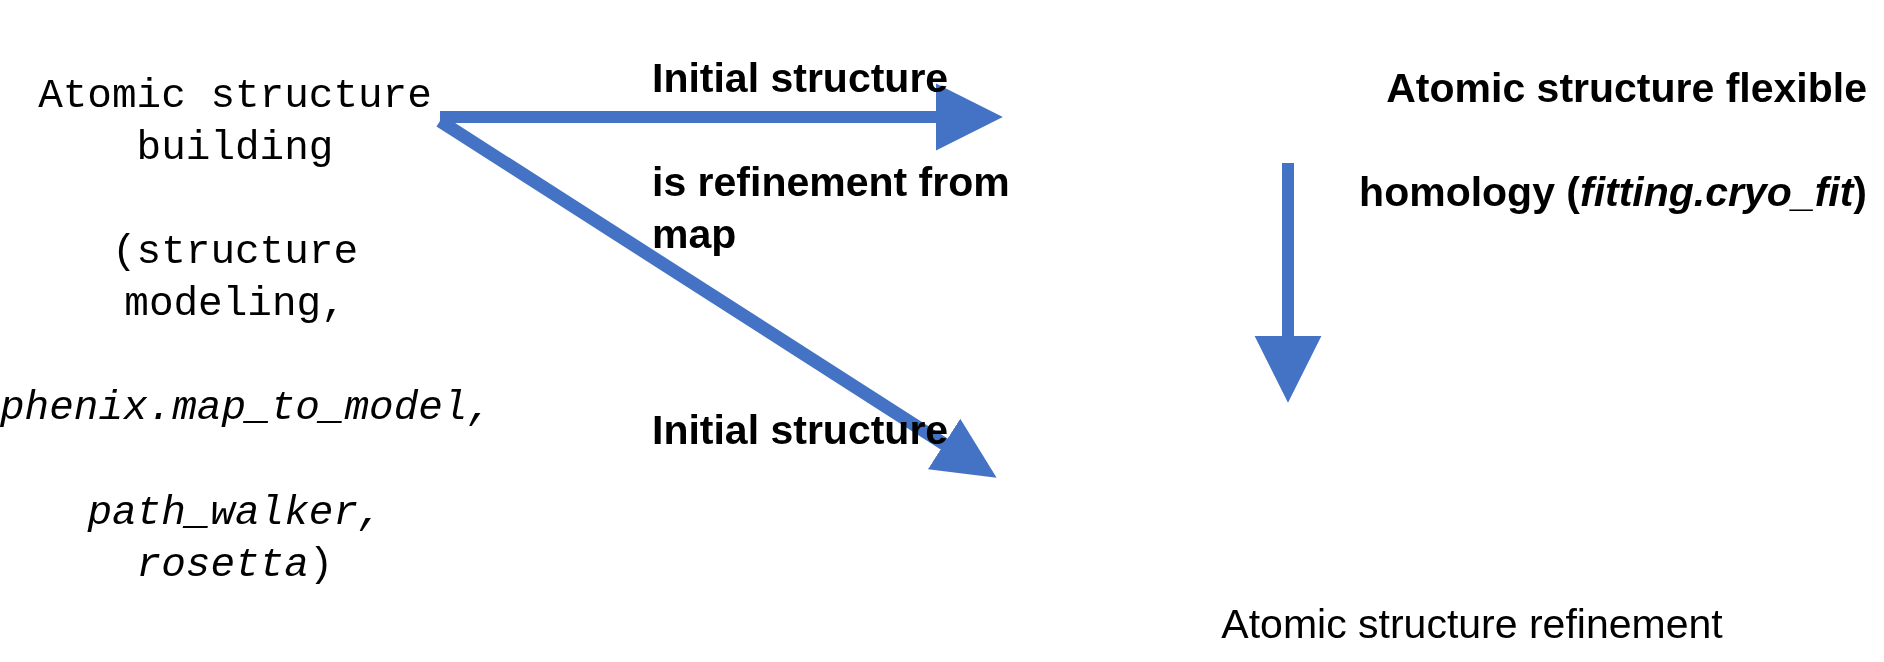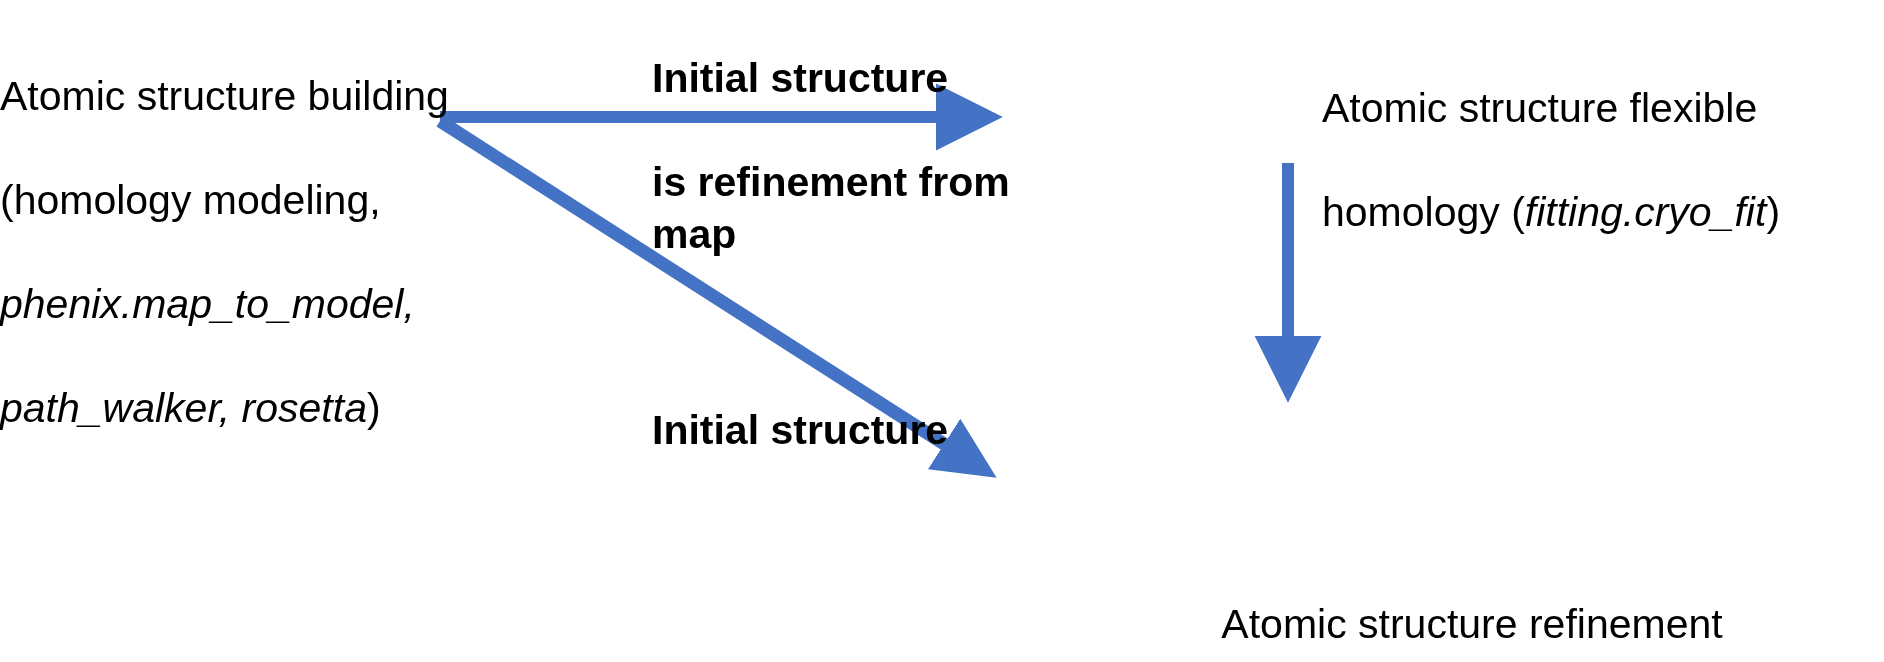--- a/index.html
+++ b/index.html
@@ -37,27 +37,29 @@
     line-height: 1.27;
     font-weight: 700;
     white-space: pre-line;
     text-align: left;
   }
   
   #node-build {
     left: 0px;
     top: 18px;
     width: 470px;
-    text-align: left;
+    text-align: center;
+    font-family: Liberation Mono, monospace;
   }
   #node-fitting {
     left: 1322px;
-    top: 30px;
+    top: 10px;
     width: 545px;
-    text-align: left;
+    text-align: right;
+    font-weight: bold;
   }
   #node-refine {
     left: 1063px;
     top: 546px;
     width: 818px;
     text-align: center;
   }
   #label-different {
     left: 652px;
     top: 0px;
@@ -102,21 +104,21 @@
       <line x1="440" y1="121" x2="966" y2="458" stroke="#4472C4" stroke-width="13" marker-end="url(#head-d)"></line>
     </g>
 
     <g>
       <line x1="1288" y1="163" x2="1288" y2="362" stroke="#4472C4" stroke-width="12" marker-end="url(#head-v)"></line>
     </g>
   </svg>
 
   <div class="node" id="node-build">
     <span>Atomic structure building</span><br>
-    <span>(homology modeling,</span><br>
+    <span>(structure modeling,</span><br>
     <span class="ital">phenix.map_to_model,</span><br>
     <span class="ital">path_walker, rosetta</span><span>)</span>
   </div>
 
   <div class="node" id="node-fitting">
     <span>Atomic structure flexible</span><br>
     <span>homology (</span><span class="ital">fitting.cryo_fit</span><span>)</span>
   </div>
 
   <div class="node" id="node-refine">

